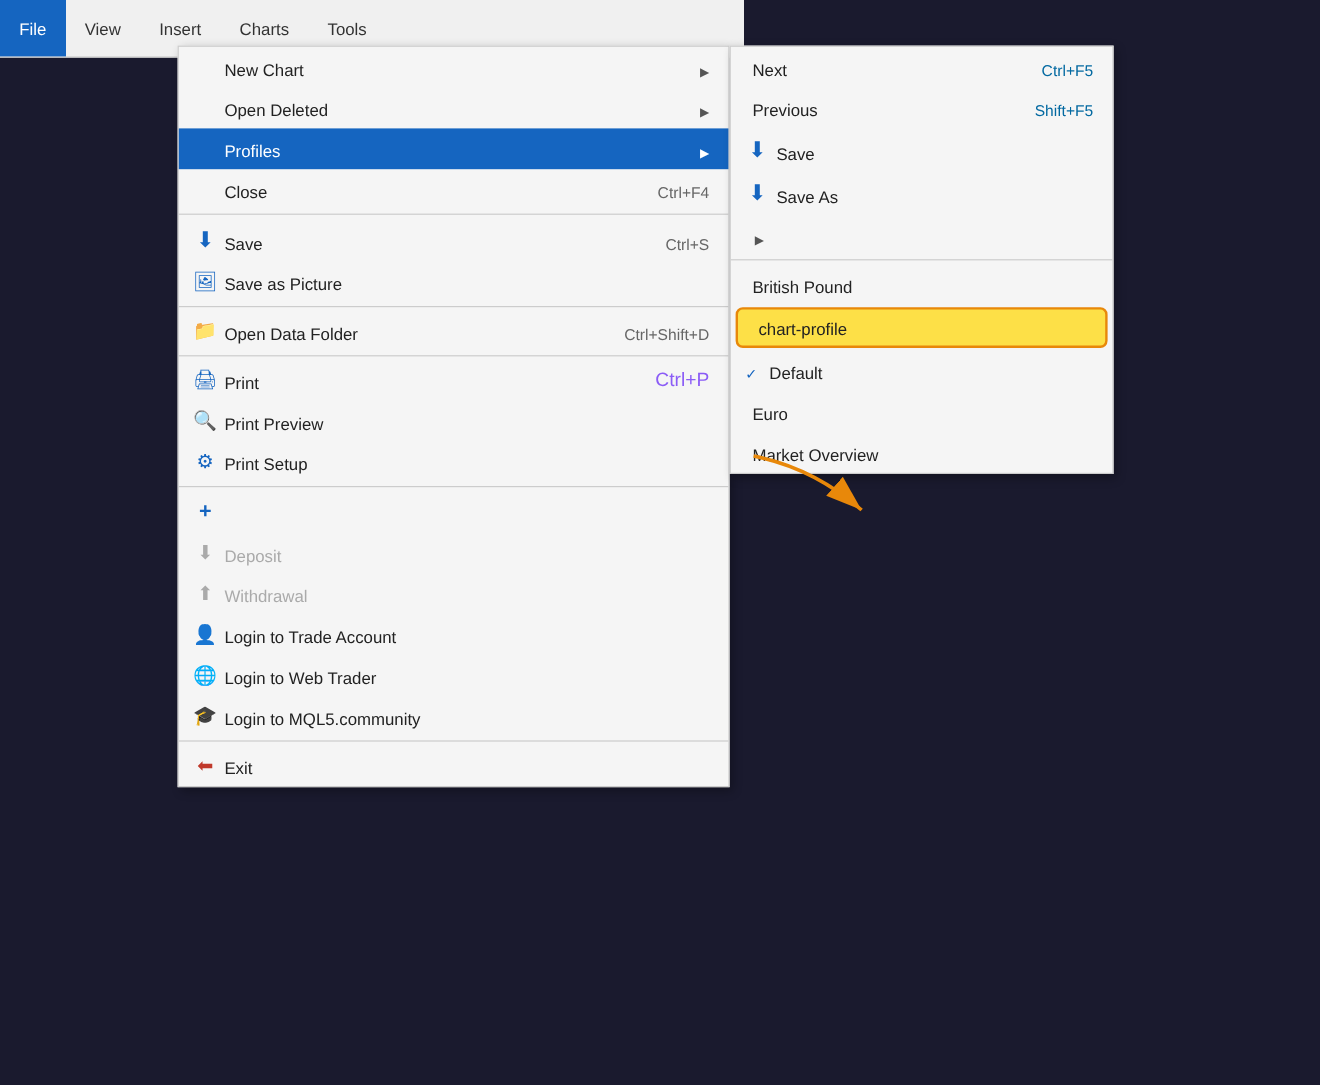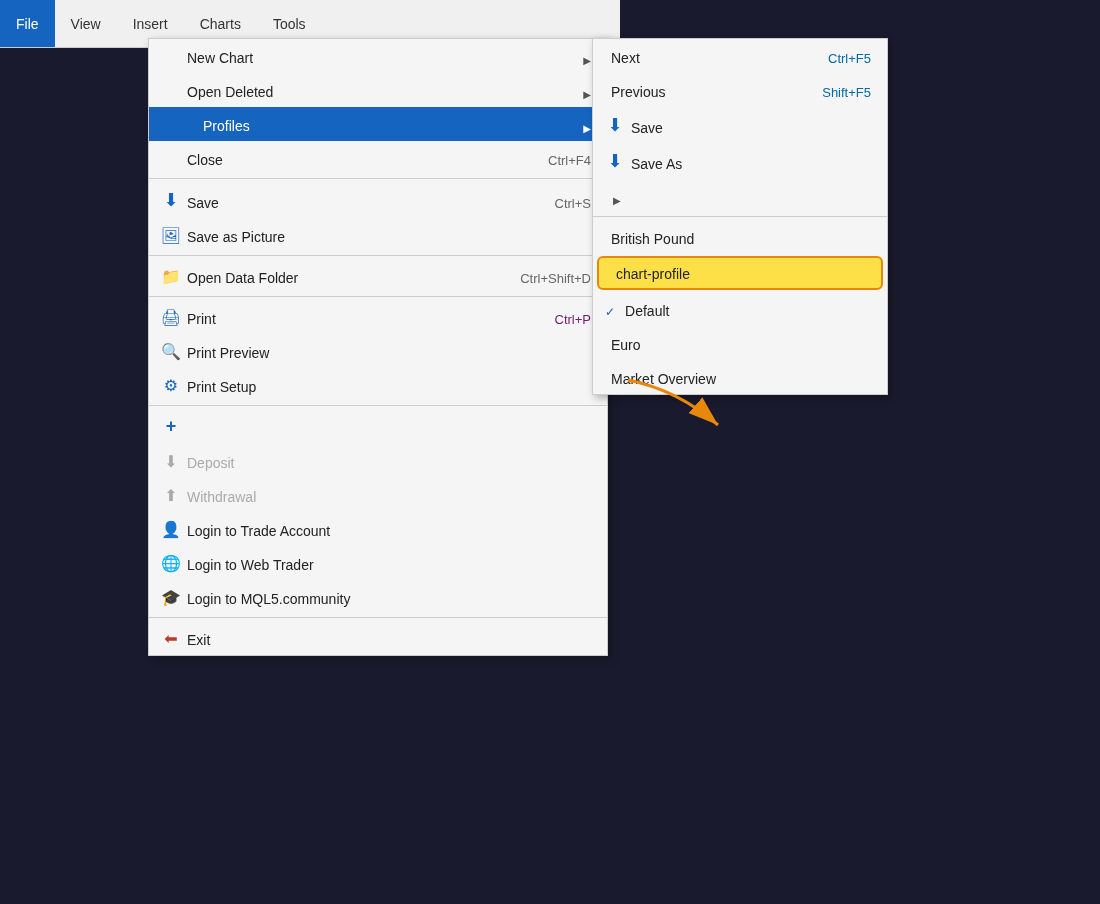--- a/index.html
+++ b/index.html
@@ -60,21 +60,20 @@
       padding: 7px 16px 7px 12px;
       cursor: pointer;
       color: #222;
       position: relative;
       min-height: 34px;
     }
 
     .menu-item:hover, .menu-item.active {
       background: #1565c0;
       color: white;
-      gap: 16px;
     }
 
     .menu-item.active {
       background: #1565c0;
       color: white;
     }
 
     .menu-item.disabled {
       color: #aaa;
       cursor: default;
@@ -121,22 +120,22 @@
     .menu-divider {
       height: 1px;
       background: #ccc;
       margin: 3px 0;
     }
 
     
     .secondary-menu {
       position: absolute;
       top: 38px;
-      left: 592px;
-      width: 296px;
+      left: 608px;
+      width: 320px;
       background: #f5f5f5;
       border: 1px solid #ccc;
       box-shadow: 3px 3px 8px rgba(0,0,0,0.3);
       z-index: 200;
     }
 
     .secondary-menu .menu-item .label {
       flex: 1;
     }
 
@@ -236,21 +235,21 @@
     <span class="icon" style="color:#e8a000;font-size:16px;">📁</span>
     <span class="label">Open Data Folder</span>
     <span class="shortcut">Ctrl+Shift+D</span>
   </div>
 
   <div class="menu-divider"></div>
 
   <div class="menu-item">
     <span class="icon" style="color:#1565c0;font-size:16px;">🖨</span>
     <span class="label">Print</span>
-    <span class="shortcut" style="color:#701a75;font-size:13px;">Ctrl+P</span>
+    <span class="shortcut" style="color:#8b5cf6;font-size:16px;">Ctrl+P</span>
   </div>
 
   <div class="menu-item">
     <span class="icon" style="color:#1565c0;font-size:16px;">🔍</span>
     <span class="label">Print Preview</span>
   </div>
 
   <div class="menu-item">
     <span class="icon" style="color:#1565c0;font-size:16px;">⚙</span>
     <span class="label">Print Setup</span>

